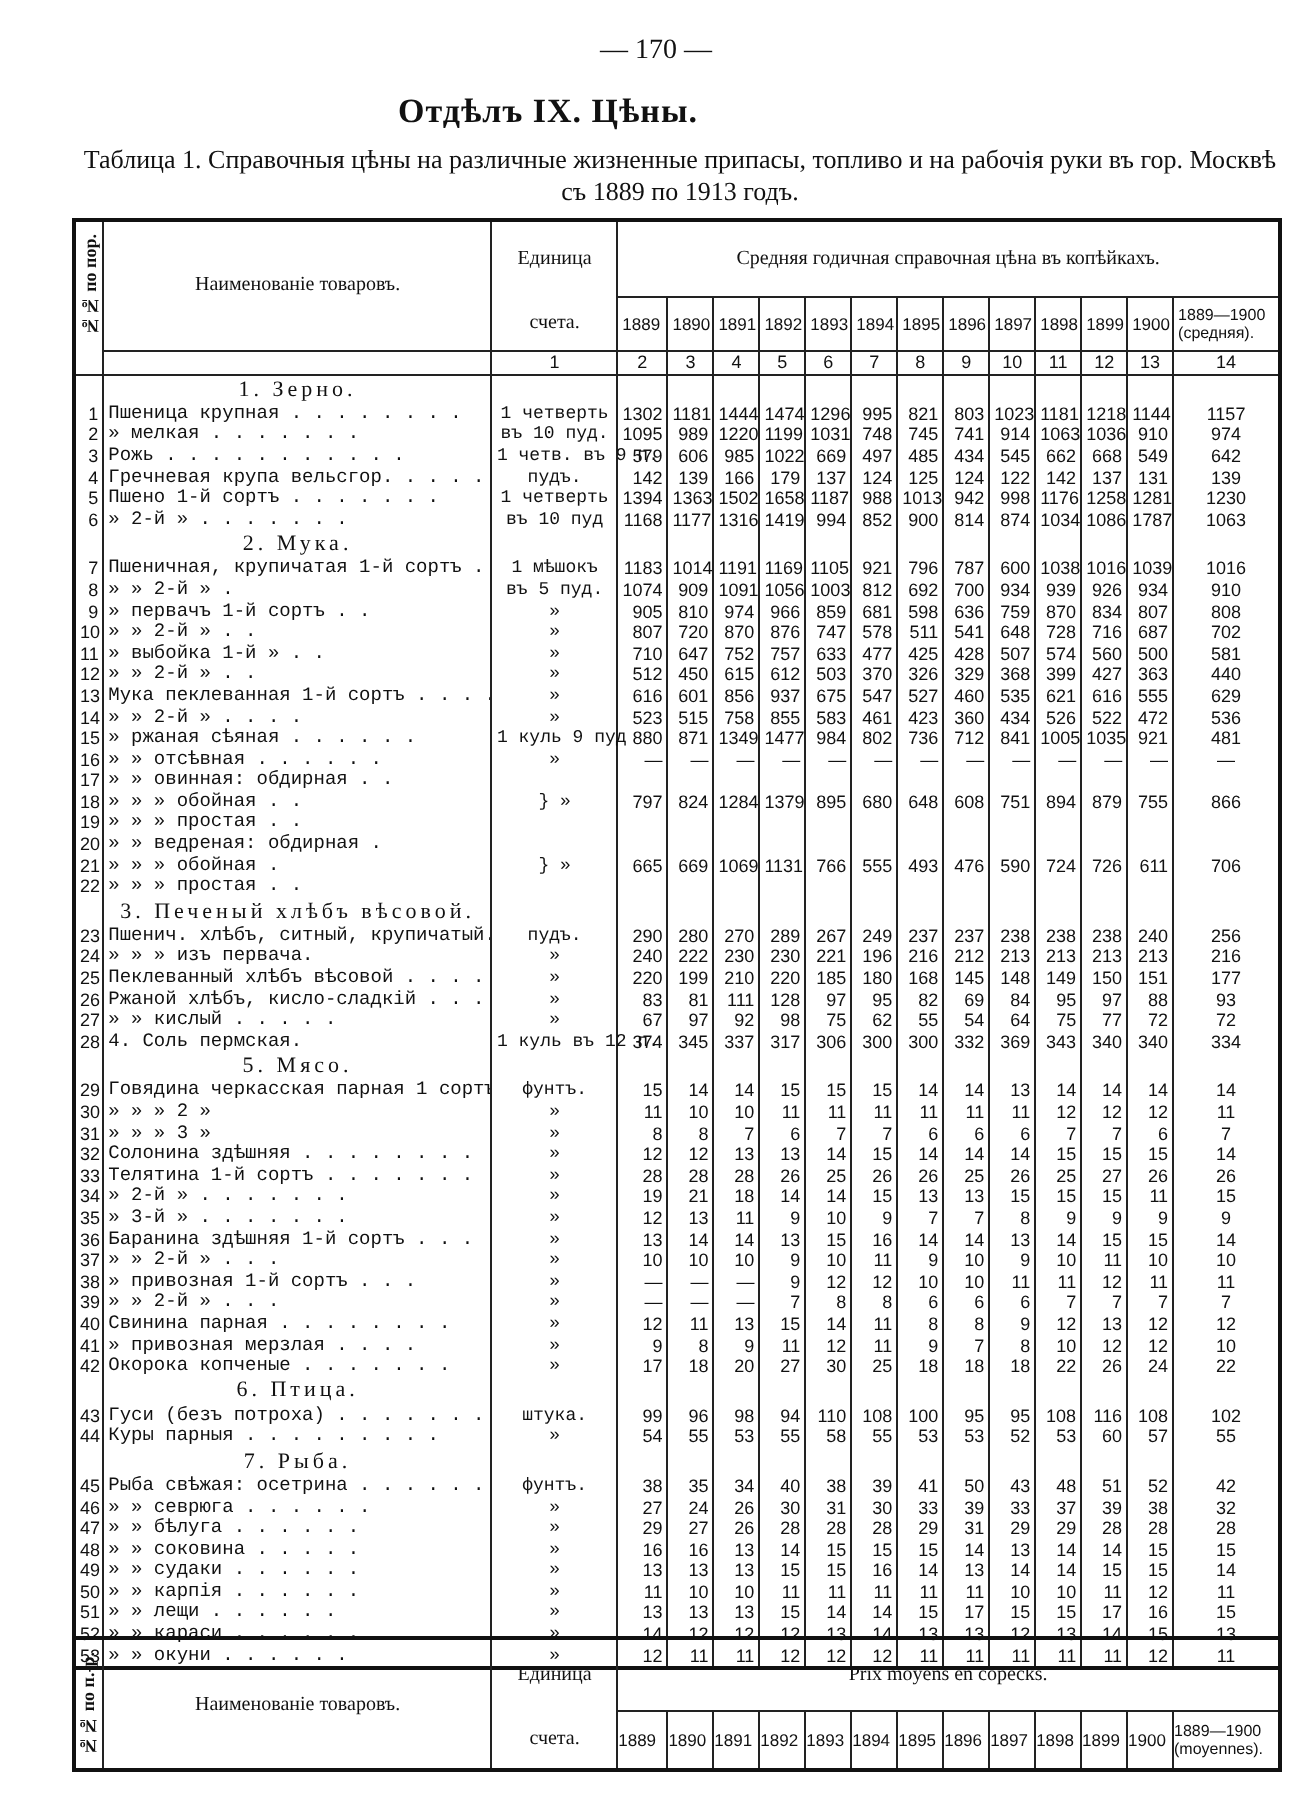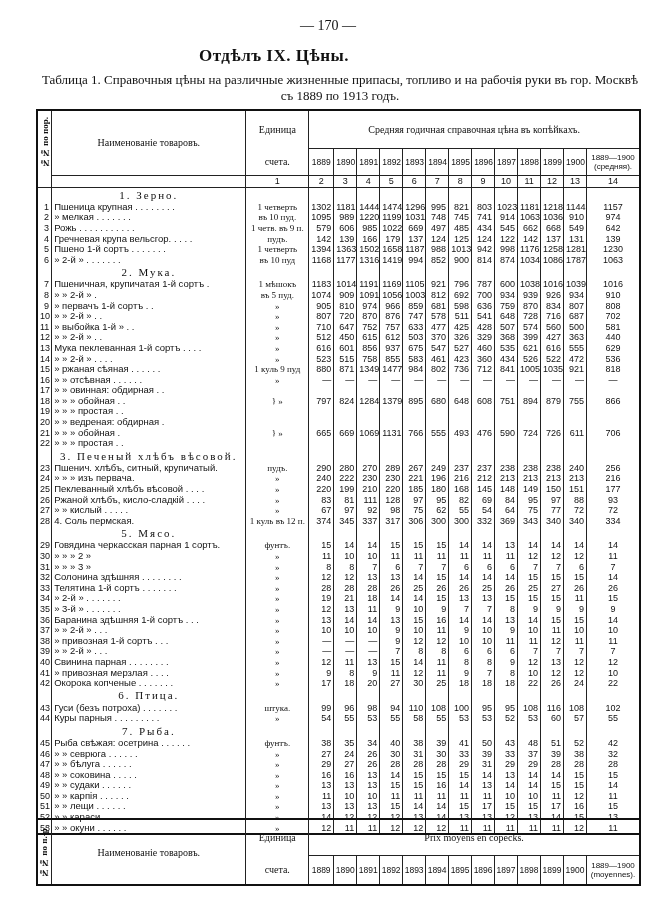--- a/index.html
+++ b/index.html
@@ -7,25 +7,25 @@
          font-family:"Liberation Serif", serif; color:#111; }
   .page-num { position:absolute; top:18px; left:0; width:656px; text-align:center; font-size:14px; }
   .section-title { position:absolute; top:46px; left:0; width:548px; text-align:center; font-size:17px; font-weight:bold; letter-spacing:0.5px; }
   .table-caption { position:absolute; top:72px; left:40px; width:600px; text-align:center; font-size:13px; line-height:16px; }
   table.grid { position:absolute; left:36px; top:109px; width:605px; border-collapse:collapse; table-layout:fixed;
                font-family:"Liberation Sans", sans-serif; font-size:9px; border:2px solid #111; }
   table.grid td, table.grid th { padding:0 2px; font-weight:normal; }
   .num { text-align:right; border-left:1px solid #222; }
   .vhead { writing-mode:vertical-rl; transform:rotate(180deg); font-size:9px; font-family:"Liberation Serif", serif; font-weight:bold; white-space:nowrap; }
   .hdr { font-family:"Liberation Serif", serif; font-size:10px; text-align:center; border:1px solid #222;margin-top:13px; }
-  .yr { font-size:8.5px; text-align:center; border:1px solid #222; height:26px; padding:0; }
+  .yr { font-size:8.5px; border:1px solid #222; height:26px; padding:0; }
   .colnum td { text-align:center; font-size:9px; border-bottom:1px solid #222; height:11px; }
   .idx { text-align:right; font-size:9px; border-right:1px solid #222; padding-right:2px; }
-  .name { font-family:Liberation Sans, sans-serif; font-size:9.5px; white-space:nowrap; overflow:hidden; padding-left:4px; }
-  .unit { font-family:Liberation Serif, serif; font-size:9px; text-align:center; border-left:1px solid #222; white-space:nowrap; }
+  .name { font-family:Liberation Mono, monospace; font-size:9.5px; white-space:nowrap; overflow:hidden; padding-left:4px; }
+  .unit { font-family:Liberation Mono, monospace; font-size:9px; text-align:center; border-left:1px solid #222; white-space:nowrap; }
   .avg { text-align:center; border-left:1px solid #222; border-right:1px solid #222; }
   tr.item td { height:10.6px; line-height:10px; }
   tr.cat td { height:14px; }
   .catlabel { text-align:center; font-family:"Liberation Serif", serif; font-size:11px; letter-spacing:2px; }
   .footer { position:absolute; left:36px; top:818px; width:605px; border:2px solid #111; border-collapse:collapse; table-layout:fixed;
             font-family:"Liberation Sans", sans-serif; font-size:8.5px; }
   .footer td { border:1px solid #222; }
 </style>
 </head>
 <body>
@@ -395,21 +395,21 @@
         <td class="num">1349</td>
         <td class="num">1477</td>
         <td class="num">984</td>
         <td class="num">802</td>
         <td class="num">736</td>
         <td class="num">712</td>
         <td class="num">841</td>
         <td class="num">1005</td>
         <td class="num">1035</td>
         <td class="num">921</td>
-        <td class="avg">818</td>
+        <td class="avg">481</td>
       </tr>
       <tr class="item">
         <td class="idx">16</td>
         <td class="name">» » отсѣвная . . . . . .</td>
         <td class="unit">»</td>
         <td class="num">—</td>
         <td class="num">—</td>
         <td class="num">—</td>
         <td class="num">—</td>
         <td class="num">—</td>

